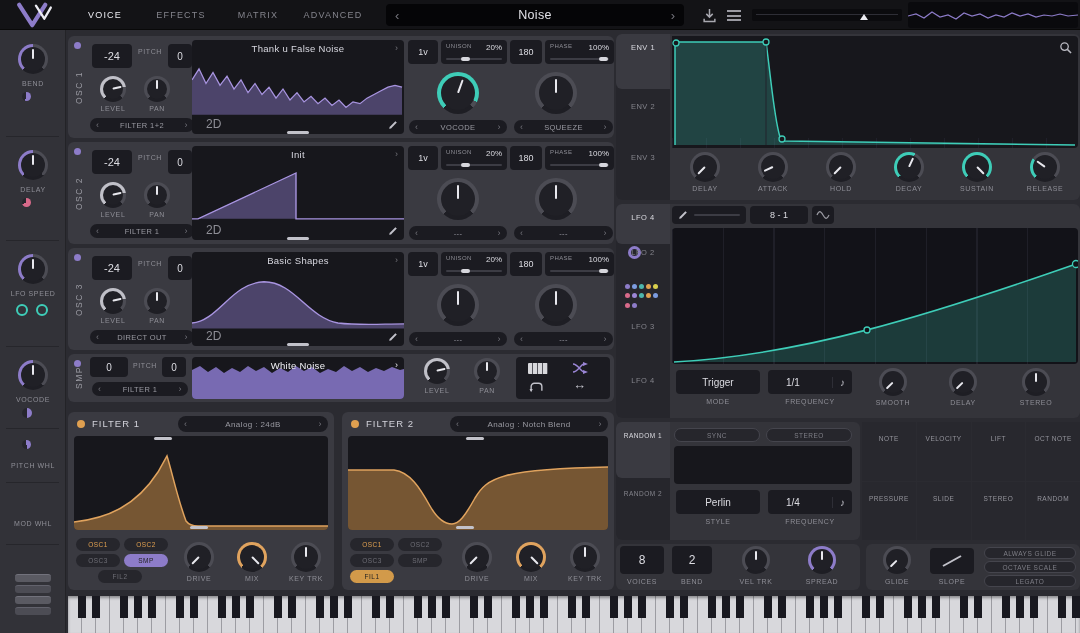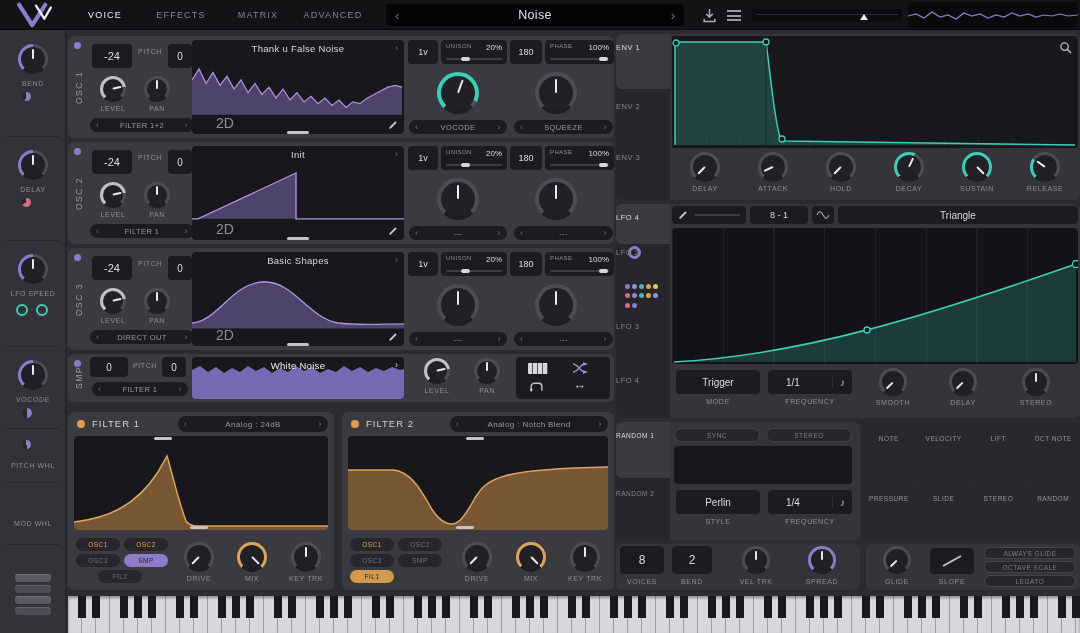--- a/index.html
+++ b/index.html
@@ -19,23 +19,23 @@
 .knob::before{content:"";position:absolute;inset:var(--ring,3px);border-radius:50%;background:#202026}
 .knob::after{content:"";position:absolute;left:calc(50% - 1px);bottom:50%;width:2px;height:33%;background:#e8e8ee;transform-origin:50% 100%;transform:rotate(var(--p,0deg));border-radius:1px}
 .pwr{position:absolute;left:6px;top:6px;width:7px;height:7px;border-radius:50%;background:#8d7cc9}
 .vname{position:absolute;left:3px;top:0;bottom:0;width:16px;display:flex;align-items:center;justify-content:center;writing-mode:vertical-rl;transform:rotate(180deg);font-size:8.5px;letter-spacing:1.5px;color:#9a9aa2}
 .pill{position:absolute;background:#c2c2ca;border-radius:2px}
 .tiny-l{position:absolute;left:5px;top:3px;font-size:6px;color:#8e8e96;letter-spacing:.4px}
 .tiny-v{position:absolute;right:5px;top:3px;font-size:8px;color:#dcdce2}
 .track{position:absolute;left:5px;right:5px;bottom:4px;height:2px;background:#3c3c44;border-radius:1px}
 .thumb{position:absolute;bottom:3px;width:9px;height:4px;background:#d6d6dc;border-radius:2px}
 .wt-title{position:absolute;top:3px;left:14px;right:14px;text-align:center;font-size:9.5px;color:#d8d8e0;letter-spacing:.3px;white-space:nowrap;overflow:hidden}
-.wt-dim{position:absolute;left:24px;bottom:3px;font-size:14px;color:#8e8e96}
+.wt-dim{position:absolute;left:14px;bottom:3px;font-size:12px;color:#8e8e96}
 .tabcol{position:absolute;background:#26262c;border-radius:6px 0 0 6px}
-.tablbl{position:absolute;left:0;width:54px;font-size:7.5px;letter-spacing:.5px;color:#84848c}
+.tablbl{position:absolute;left:0;width:54px;text-align:center;font-size:7.5px;letter-spacing:.5px;color:#84848c}
 .tabon{position:absolute;left:0;width:54px;background:#3a3a41;border-radius:6px 0 0 6px}
 .fbtn{position:absolute;width:44px;height:13px;border-radius:7px;font-size:6.5px;letter-spacing:.5px;display:flex;align-items:center;justify-content:center;background:#26262c;color:#6e6e76}
 .fbtn.on-o{color:#e0a050}
 .fbtn.fill-o{background:#d29a4a;color:#222}
 .fbtn.fill-p{background:#8d7cc9;color:#222}
 .tgl{position:absolute;border:1px solid #45454d;border-radius:7px;background:#26262c;color:#7e7e86;font-size:6.5px;letter-spacing:.5px;display:flex;align-items:center;justify-content:center}
 .mpe-cell{background:#28282e;display:flex;align-items:flex-start;justify-content:center;padding-top:13px;font-size:6.5px;letter-spacing:.5px;color:#94949c;text-align:center}
 .toptab{position:absolute;top:0;height:30px;display:flex;align-items:center;justify-content:center;font-size:9px;letter-spacing:1.2px;color:#84848c}
 .toptab.active{color:#ececf2}
 .hr{position:absolute;left:6px;right:6px;height:1px;background:#26262b}
@@ -454,21 +454,20 @@
           <path d="M1.2,8.8 L3,8.4 L8.8,2.6 L7.4,1.2 L1.6,7 Z" fill="#c2c2ca"></path>
         </svg>
       <i style="flex:1;height:2px;background:#3c3c44;margin-left:6px;border-radius:1px"></i>
     </div>
     <div class="vbox" style="left:134px;top:2px;width:58px;height:18px;font-size:9px">8 - 1</div>
     <div class="vbox" style="left:196px;top:2px;width:22px;height:18px">
       <svg width="14" height="10" viewBox="0 0 14 10">
           <path d="M1,5 C3,0.5 4.5,0.5 7,5 C9.5,9.5 11,9.5 13,5" stroke="#9a9aa2" fill="none" stroke-width="1.2"></path>
         </svg>
     </div>
-    <div class="vbox" style="left:222px;top:2px;width:240px;height:18px;font-size:10px;color:#d6d6de">Triangle</div>
 
     <div class="disp" style="left:56px;top:24px;width:406px;height:136px;background:#121218">
       <div style="position:absolute;inset:0;background:repeating-linear-gradient(90deg,#1f1f28 0 1px,transparent 1px 50.75px)"></div>
       <svg width="406" height="136" viewBox="0 0 406 136" style="position:absolute;inset:0">
         <path d="M2,134 C130,127 255,88 404,36 L404,134 Z" fill="rgba(62,205,184,0.22)"></path>
         <path d="M2,134 C130,127 255,88 404,36" stroke="#3ecdb8" stroke-width="1.6" fill="none"></path>
         <circle cx="195" cy="102" r="3" fill="#121218" stroke="#3ecdb8" stroke-width="1.3"></circle>
         <circle cx="404" cy="36" r="3.5" fill="#121218" stroke="#3ecdb8" stroke-width="1.3"></circle>
       </svg>
     </div>

